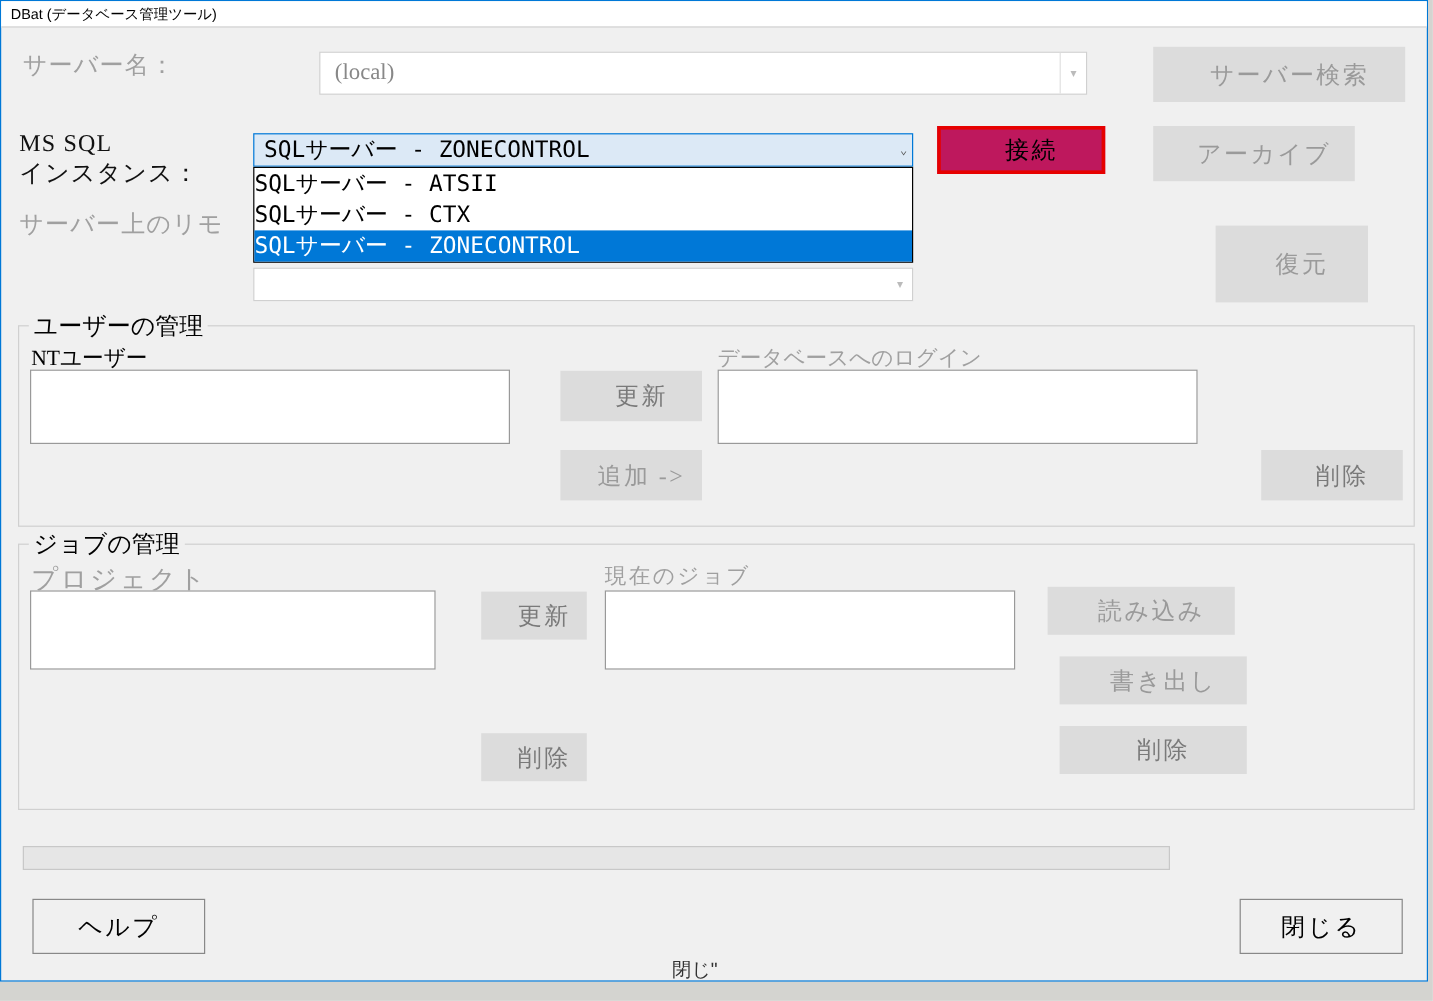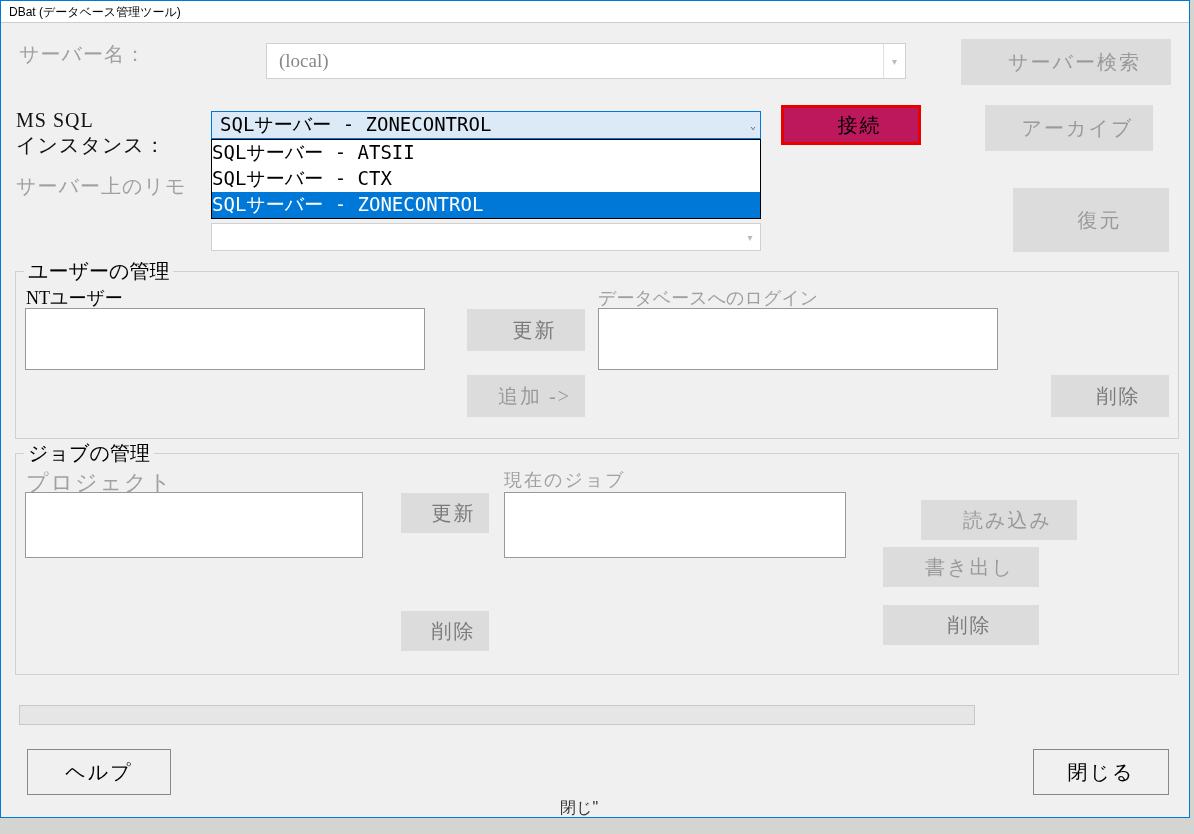--- a/index.html
+++ b/index.html
@@ -95,36 +95,36 @@
   .dropdown-list .opt.selected {
     background: #0078d7; color: #fff;
   }
 
   .btn-connect {
     top: 82px; left: 780px; width: 140px; height: 40px;
     background: #be185d;
     border: 3px solid #e60000;
     color: #000;
   }
-  .btn-archive { top: 82px; left: 984px; width: 168px; height: 46px; }
+  .btn-archive { top: 82px; left: 960px; width: 168px; height: 46px; }
 
   .remote-label { top: 150px; left: 15px; color:#a0a0a0; }
 
   .hidden-combo {
     position: absolute; top: 200px; left: 210px; width: 550px; height: 28px;
     background: #fff; border: 1px solid #d0d0d0;
   }
   .hidden-combo .arrow {
     position: absolute; right: 0; top: 0; width: 20px; height: 26px;
     display: flex; align-items: center; justify-content: center;
     color: #bbb; font-size: 10px;
   }
 
   .btn-backup { top: 165px; left: 830px; width: 150px; height: 64px; line-height: 1.2; text-align:center;}
-  .btn-restore { top: 165px; left: 1012px; width: 156px; height: 64px; }
+  .btn-restore { top: 165px; left: 1012px; width: 127px; height: 64px; }
 
   
   .group1 {
     position: absolute; top: 248px; left: 14px; width: 1164px; height: 168px;
     border: 1px solid #d0d0d0;
   }
   .group1-title {
     position: absolute; top: -14px; left: 8px; background: #f0f0f0;
     padding: 0 4px; font-size: 20px; color: #000;
   }
@@ -156,21 +156,21 @@
     position: absolute; top: 38px; left: 9px; width: 338px; height: 66px;
     background: #fff; border: 1px solid #999;
   }
   .btn-update2 { top: 470px; left: 400px; width: 88px; height: 40px; }
   .btn-delete2 { top: 588px; left: 400px; width: 88px; height: 40px; }
   .current-job-label { position: absolute; top: 14px; left: 488px; color: #a0a0a0; font-size: 18px; letter-spacing: 2px;}
   .current-job-box {
     position: absolute; top: 38px; left: 488px; width: 342px; height: 66px;
     background: #fff; border: 1px solid #999;
   }
-  .btn-load { top: 466px; left: 920px; width: 156px; height: 40px; margin-top: 11px; }
+  .btn-load { top: 466px; left: 872px; width: 156px; height: 40px; }
   .btn-export { top: 524px; left: 882px; width: 156px; height: 40px; }
   .btn-delete3 { top: 582px; left: 882px; width: 156px; height: 40px; }
 
   
   .progress {
     position: absolute; top: 682px; left: 18px; width: 956px; height: 20px;
     background: #e6e6e6; border: 1px solid #c8c8c8;
   }
 
   

